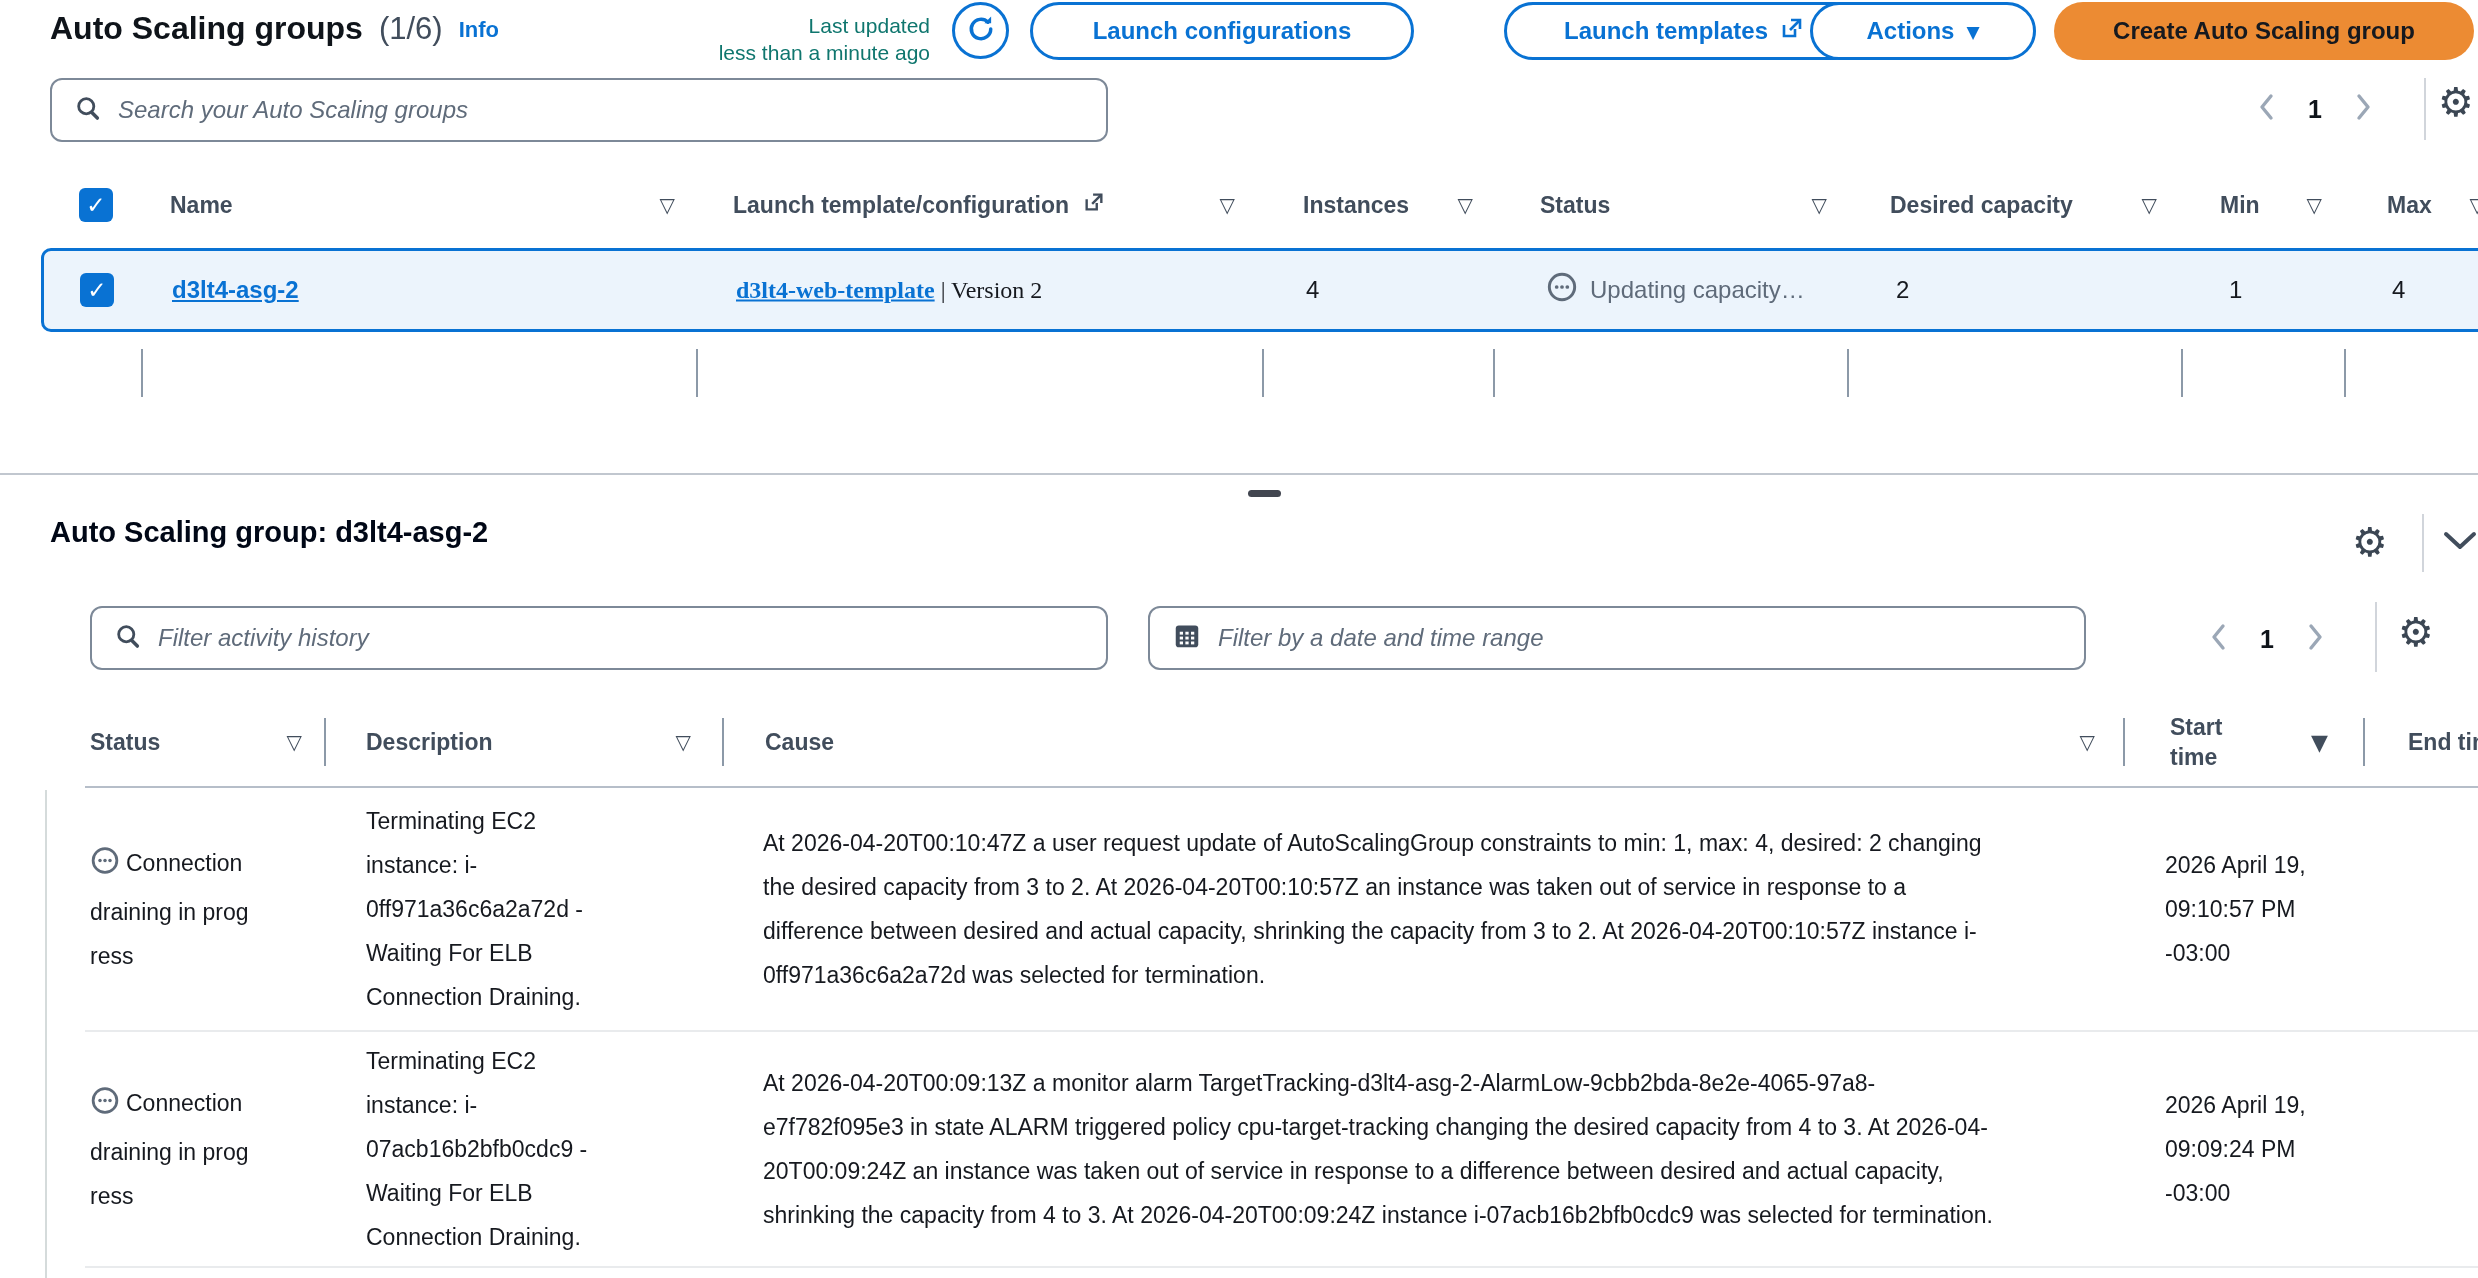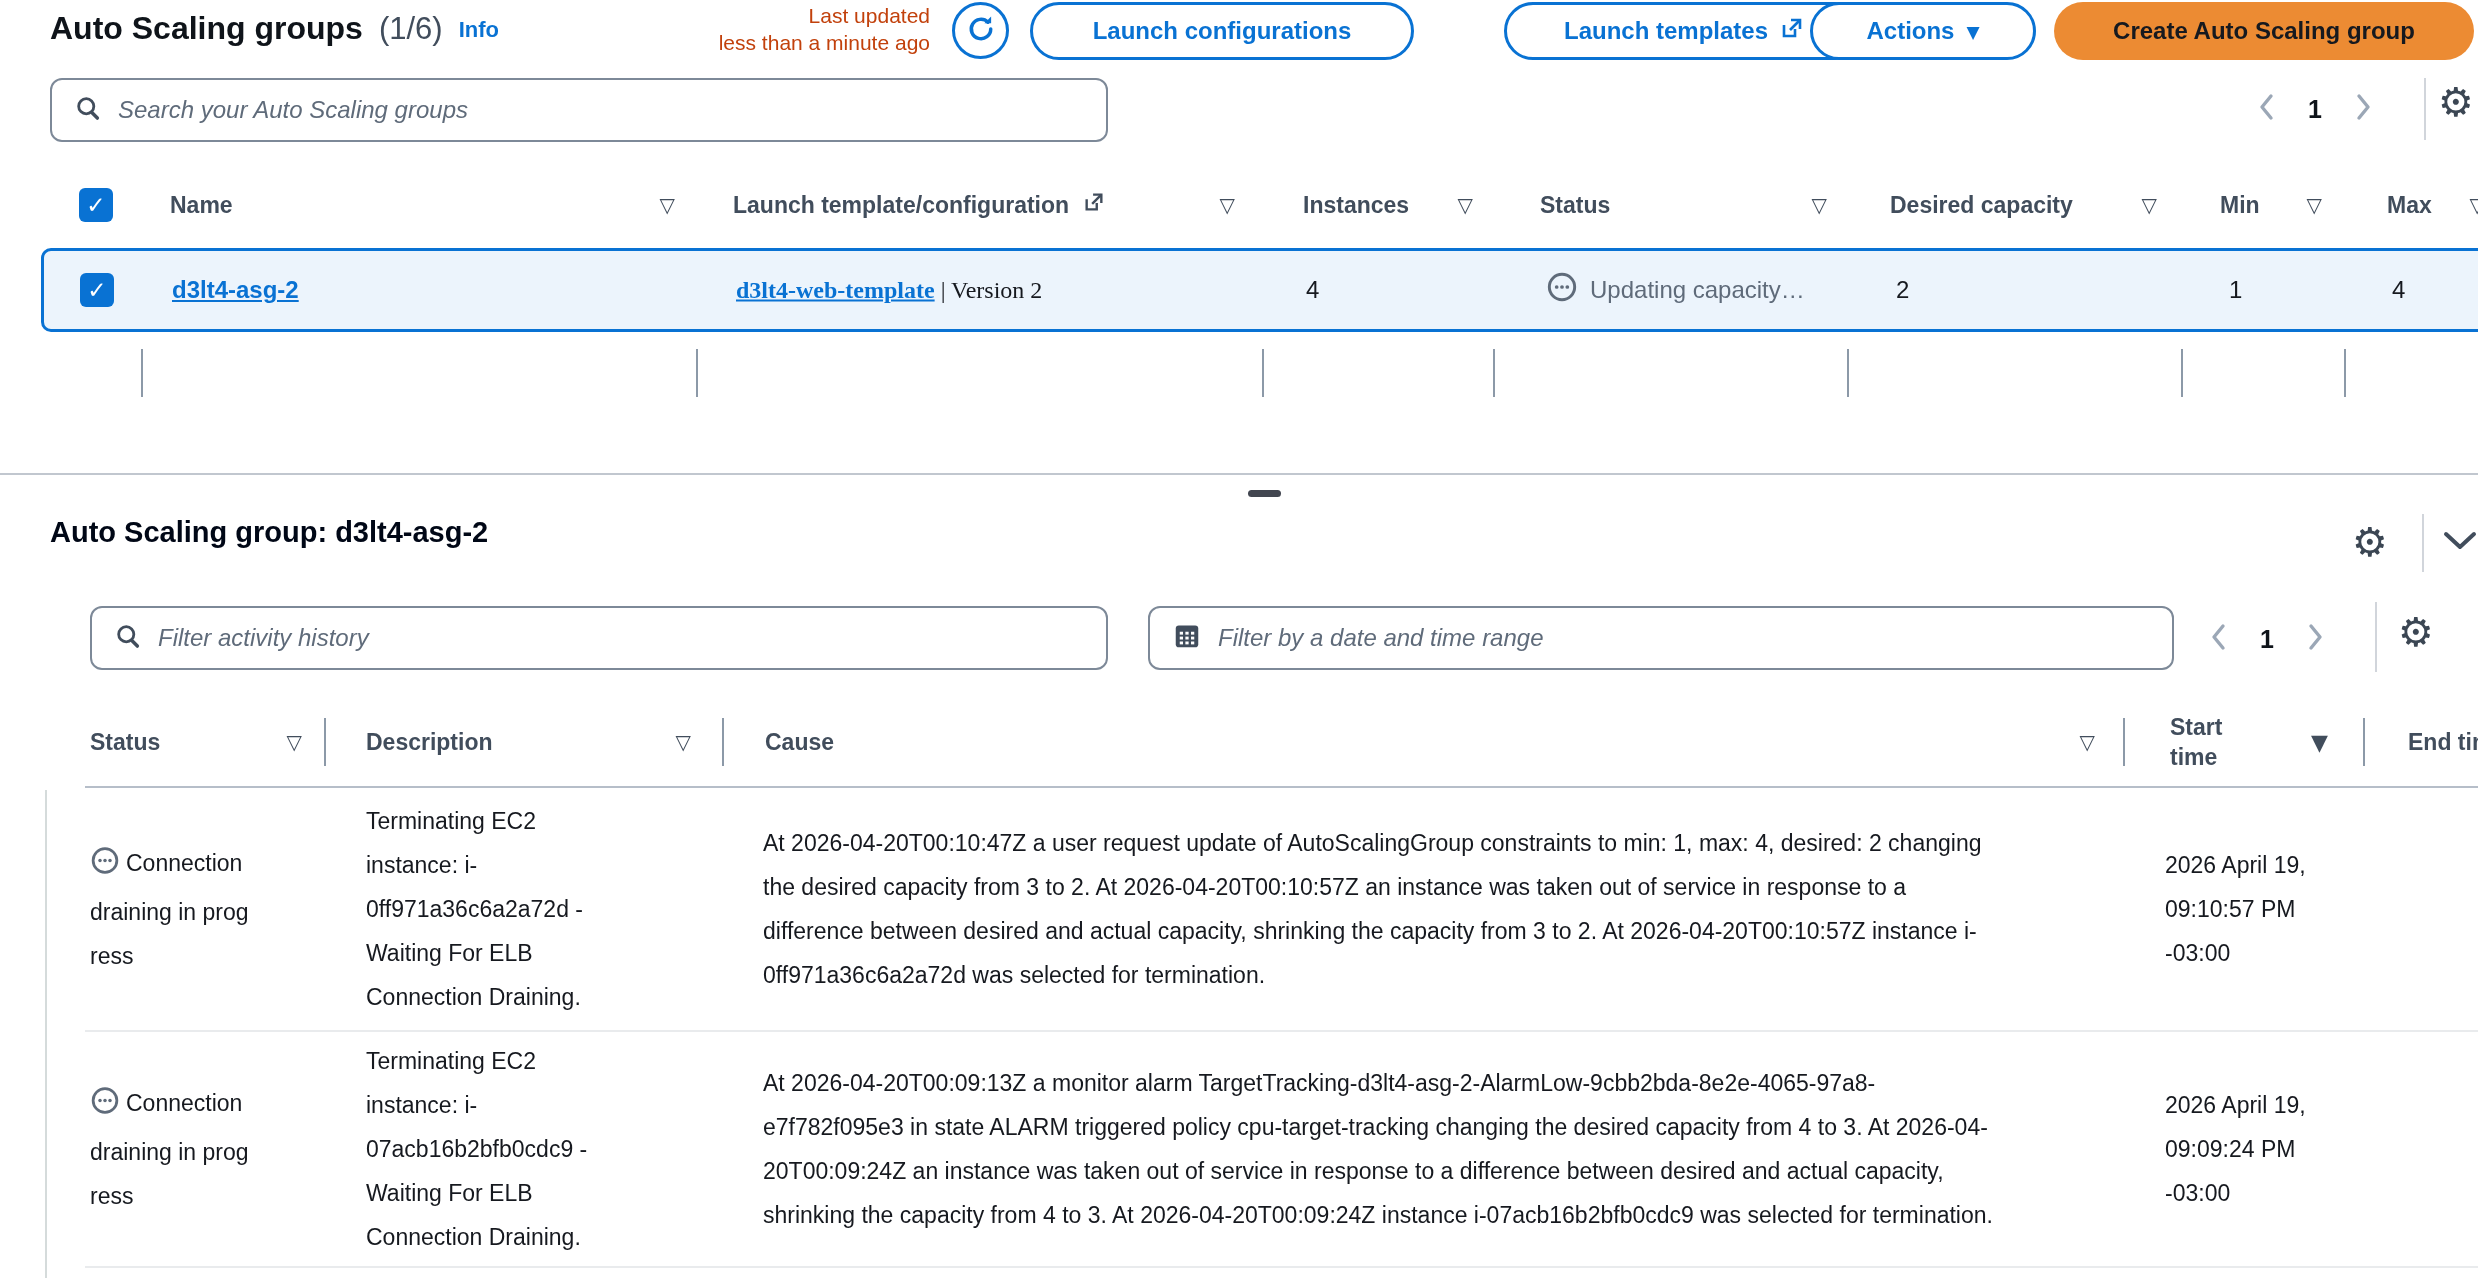--- a/index.html
+++ b/index.html
@@ -8,22 +8,22 @@
     position:relative; width:2478px; height:1278px; overflow:hidden;
     background:#fff; font-family:"Liberation Sans", sans-serif; color:#16191f;
   }
   .icon-font { font-family:"DejaVu Sans", sans-serif; }
 
   
   .title-row { position:absolute; left:50px; top:10px; display:flex; align-items:baseline; gap:16px; }
   .page-title { font-size:32px; font-weight:700; color:#0f141a; }
   .page-count { font-size:31px; font-weight:400; color:#414d5c; }
   .info-link { font-size:22px; font-weight:700; color:#0972d3; position:relative; top:-2px; }
-  .last-updated { position:absolute; left:580px; top:2px; width:350px; text-align:right;
-    font-size:21px; line-height:27px; color:#c2410c; }
+  .last-updated { position:absolute; left:580px; top:12px; width:350px; text-align:right;
+    font-size:21px; line-height:27px; color:#0f766e; }
 
   .refresh-btn { position:absolute; left:952px; top:2px; width:57px; height:57px;
     border:3px solid #0972d3; border-radius:50%; background:#fff;
     display:flex; align-items:center; justify-content:center; cursor:pointer; }
 
   .btn { position:absolute; top:2px; height:58px; border-radius:29px; border:3px solid #0972d3;
     background:#fff; color:#0972d3; font-weight:700; font-size:24px;
     display:flex; align-items:center; justify-content:center; gap:12px; cursor:pointer;
     font-family:"Liberation Sans", sans-serif; }
   .btn-launch-config { left:1030px; width:384px; }
@@ -33,21 +33,21 @@
   .caret { font-size:17px; position:relative; top:1px; }
 
   
   .search-box { position:absolute; display:flex; align-items:center; gap:16px;
     border:2px solid #7d8998; border-radius:12px; background:#fff; padding:0 22px; }
   .search-box input { border:none; outline:none; flex:1; font-size:24px;
     font-family:"Liberation Sans", sans-serif; color:#16191f; background:transparent; }
   .search-box input::placeholder { font-style:italic; color:#5f6b7a; opacity:1; }
   .sb-top { left:50px; top:78px; width:1058px; height:64px; }
   .sb-activity { left:90px; top:606px; width:1018px; height:64px; }
-  .sb-date { left:1148px; top:606px; width:1026px; height:64px; }
+  .sb-date { left:1148px; top:606px; width:938px; height:64px; }
 
   .pager { position:absolute; display:flex; align-items:center; }
   .pager-top { left:2256px; top:92px; }
   .pager-bottom { left:2208px; top:622px; }
   .page-num { font-size:25px; font-weight:700; color:#0f141a; margin:0 30px; }
   .vdiv { position:absolute; width:2px; background:#d1d5db; }
   .gear { position:absolute; color:#3b4653; font-size:40px; line-height:1; cursor:pointer; }
 
   
   .t1-header { position:absolute; left:0; top:168px; width:2478px; height:74px; }

